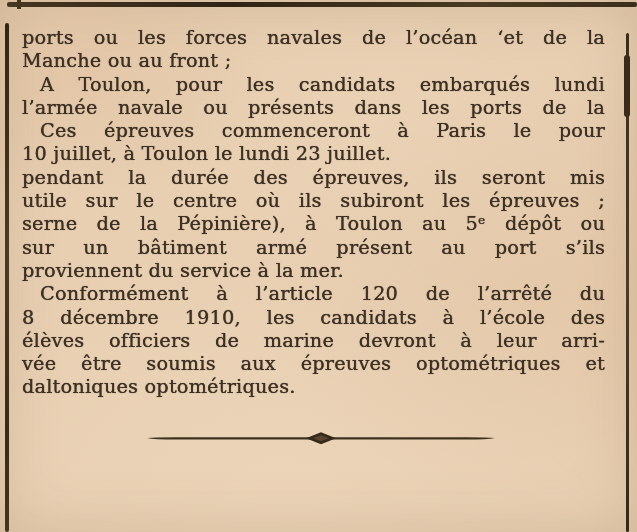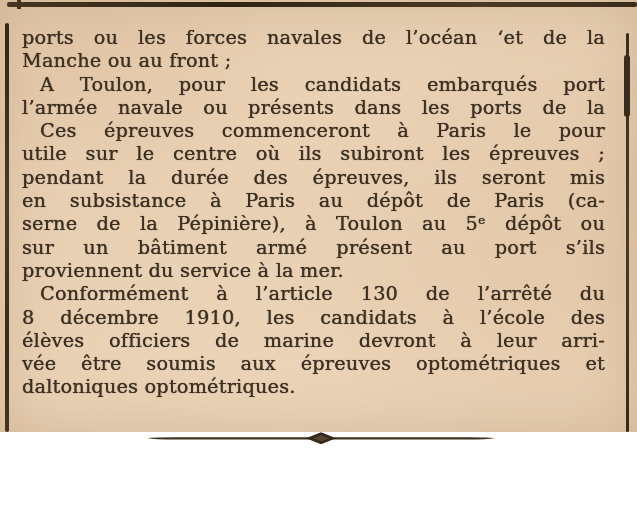--- a/index.html
+++ b/index.html
@@ -5,21 +5,21 @@
   html, body {
     margin: 0;
     padding: 0;
     width: 637px;
     height: 532px;
     overflow: hidden;
   }
   .scan {
     position: relative;
     width: 637px;
-    height: 432px;
+    height: 532px;
     background:
       radial-gradient(ellipse 280px 180px at 12% 14%, rgba(208,168,128,0.22), transparent 70%),
       radial-gradient(ellipse 420px 300px at 88% 55%, rgba(216,182,146,0.28), transparent 72%),
       radial-gradient(ellipse 520px 360px at 45% 95%, rgba(243,224,198,0.30), transparent 75%),
       radial-gradient(ellipse 300px 220px at 60% 30%, rgba(240,219,192,0.25), transparent 70%),
       #e8cfb2;
     box-shadow: inset 0 0 60px rgba(128,94,58,0.22);
     font-family: "DejaVu Serif", "Liberation Serif", serif;
   }
   .top-rule {
@@ -85,30 +85,30 @@
 <div class="scan">
   <div class="top-rule"></div>
   <div class="top-left-nub"></div>
   <div class="left-rule"></div>
   <div class="right-rule"></div>
   <div class="right-rule-nub"></div>
 
   <div class="column">
     <div class="line">ports ou les forces navales de l’océan ‘et de la</div>
     <div class="line e">Manche ou au front ;</div>
-    <div class="line i">A Toulon, pour les candidats embarqués port</div>
+    <div class="line i">A Toulon, pour les candidats embarqués lundi</div>
     <div class="line">l’armée navale ou présents dans les ports de la</div>
     <div class="line i">Ces épreuves commenceront à Paris le pour</div>
+    <div class="line e">10 juillet, à Toulon le lundi 23 juillet.</div>
+    <div class="line">pendant la durée des épreuves, ils seront mis</div>
     <div class="line">utile sur le centre où ils subiront les épreuves ;</div>
-    <div class="line">pendant la durée des épreuves, ils seront mis</div>
-    <div class="line">en subsistance à Paris au dépôt de Paris (ca-</div>
     <div class="line">serne de la Pépinière), à Toulon au 5ᵉ dépôt ou</div>
     <div class="line">sur un bâtiment armé présent au port s’ils</div>
     <div class="line e">proviennent du service à la mer.</div>
-    <div class="line i">Conformément à l’article 130 de l’arrêté du</div>
+    <div class="line i">Conformément à l’article 120 de l’arrêté du</div>
     <div class="line">8 décembre 1910, les candidats à l’école des</div>
     <div class="line">élèves officiers de marine devront à leur arri-</div>
     <div class="line">vée être soumis aux épreuves optométriques et</div>
     <div class="line e">daltoniques optométriques.</div>
 
     <svg class="divider" viewBox="0 0 352 14" xmlns="http://www.w3.org/2000/svg">
       <path d="M2 7.1 Q 10 6.3 30 6.3 L 322 6.3 Q 342 6.3 350 7.1 Q 342 8.6 322 8.6 L 30 8.6 Q 10 8.6 2 7.1 Z" fill="#3f3120"></path>
       <polygon points="161,7.2 176,1.2 191,7.2 176,13.2" fill="#35291a"></polygon>
       <polygon points="168,7.2 176,4.2 184,7.2 176,10.2" fill="#57462f"></polygon>
     </svg>

